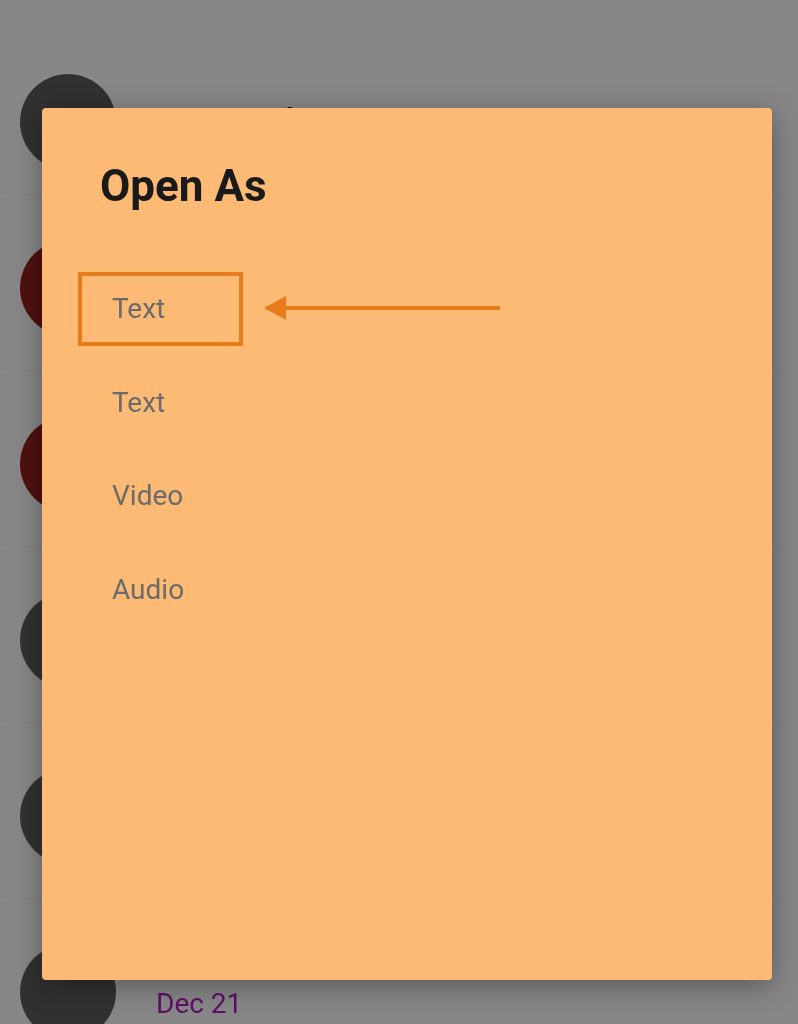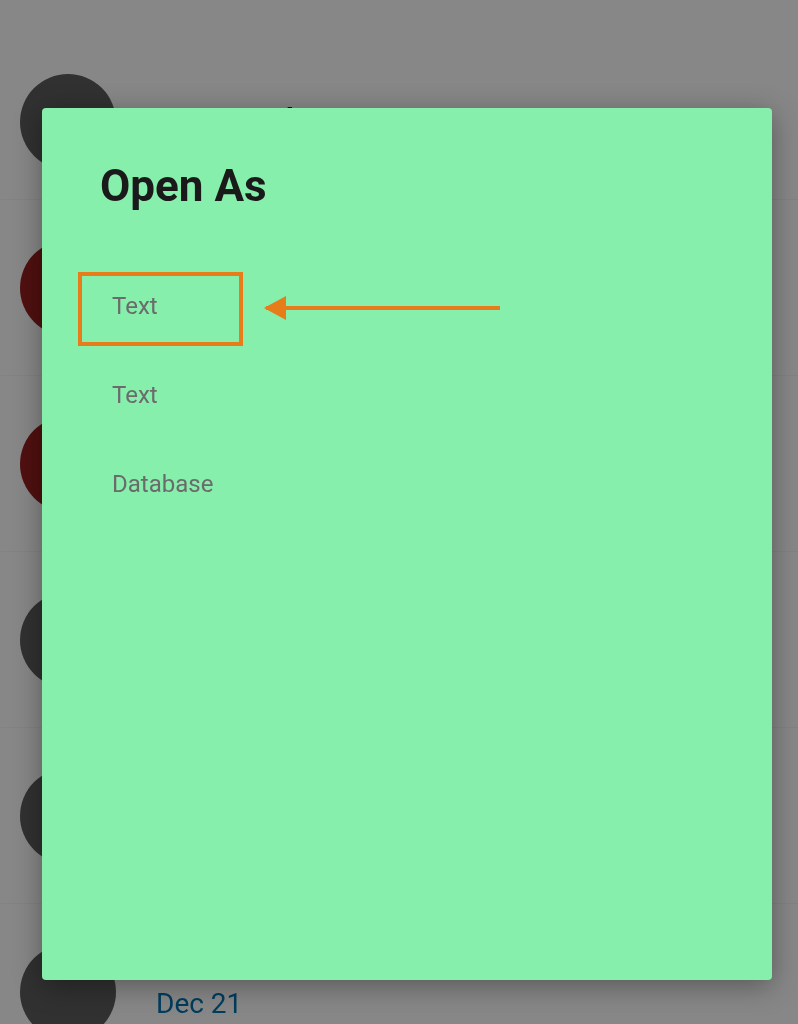--- a/index.html
+++ b/index.html
@@ -22,42 +22,42 @@
     height: 176px;
   }
   .bg .avatar {
     width: 96px; height: 96px; border-radius: 50%;
     background: #555; flex: 0 0 auto;
     margin-right: 40px;
   }
   .bg .avatar.red { background: #8a1d1d; }
   .bg .meta { display:flex; flex-direction:column; justify-content:center; }
   .bg .fname { font-size: 36px; color:#111; font-weight:500; }
-  .bg .fdate { font-size: 28px; color:#0369a1; margin-top:22px; }
+  .bg .fdate { font-size: 28px; color:#a21caf; margin-top:22px; }
 
   
   .dialog {
     position: absolute;
     left: 42px; right: 26px;
     top: 108px; bottom: 44px;
-    background: #86efac;
+    background: #fdba74;
     border-radius: 4px;
     box-shadow: 0 6px 28px rgba(0,0,0,0.35);
     padding: 52px 58px 40px 58px;
     display: flex; flex-direction: column;
   }
   .dialog-title {
     font-size: 44px;
     font-weight: 700;
     color: #1a1a1a;
     margin-bottom: 50px;
   }
   .options { list-style: none; display:flex; flex-direction:column; }
   .option {
-    font-size: 24px;
+    font-size: 28px;
     color: #6b6b6b;
     font-weight: 400;
     padding: 30px 12px;
     cursor: pointer;
     position: relative;
     line-height: 1.2;
   }
 
   
   .highlight-box {
@@ -119,18 +119,19 @@
     </div>
   </div>
 </div>
 <div class="bg-overlay"></div>
 
 <div class="dialog">
   <div class="dialog-title">Open As</div>
   <ul class="options">
     <li class="option">Text</li>
     <li class="option">Text</li>
-    <li class="option">Database</li>
+    <li class="option">Video</li>
+    <li class="option">Audio</li>
   </ul>
 </div>
 
 <div class="highlight-box"></div>
 <div class="arrow"></div>
 
 </body></html>

